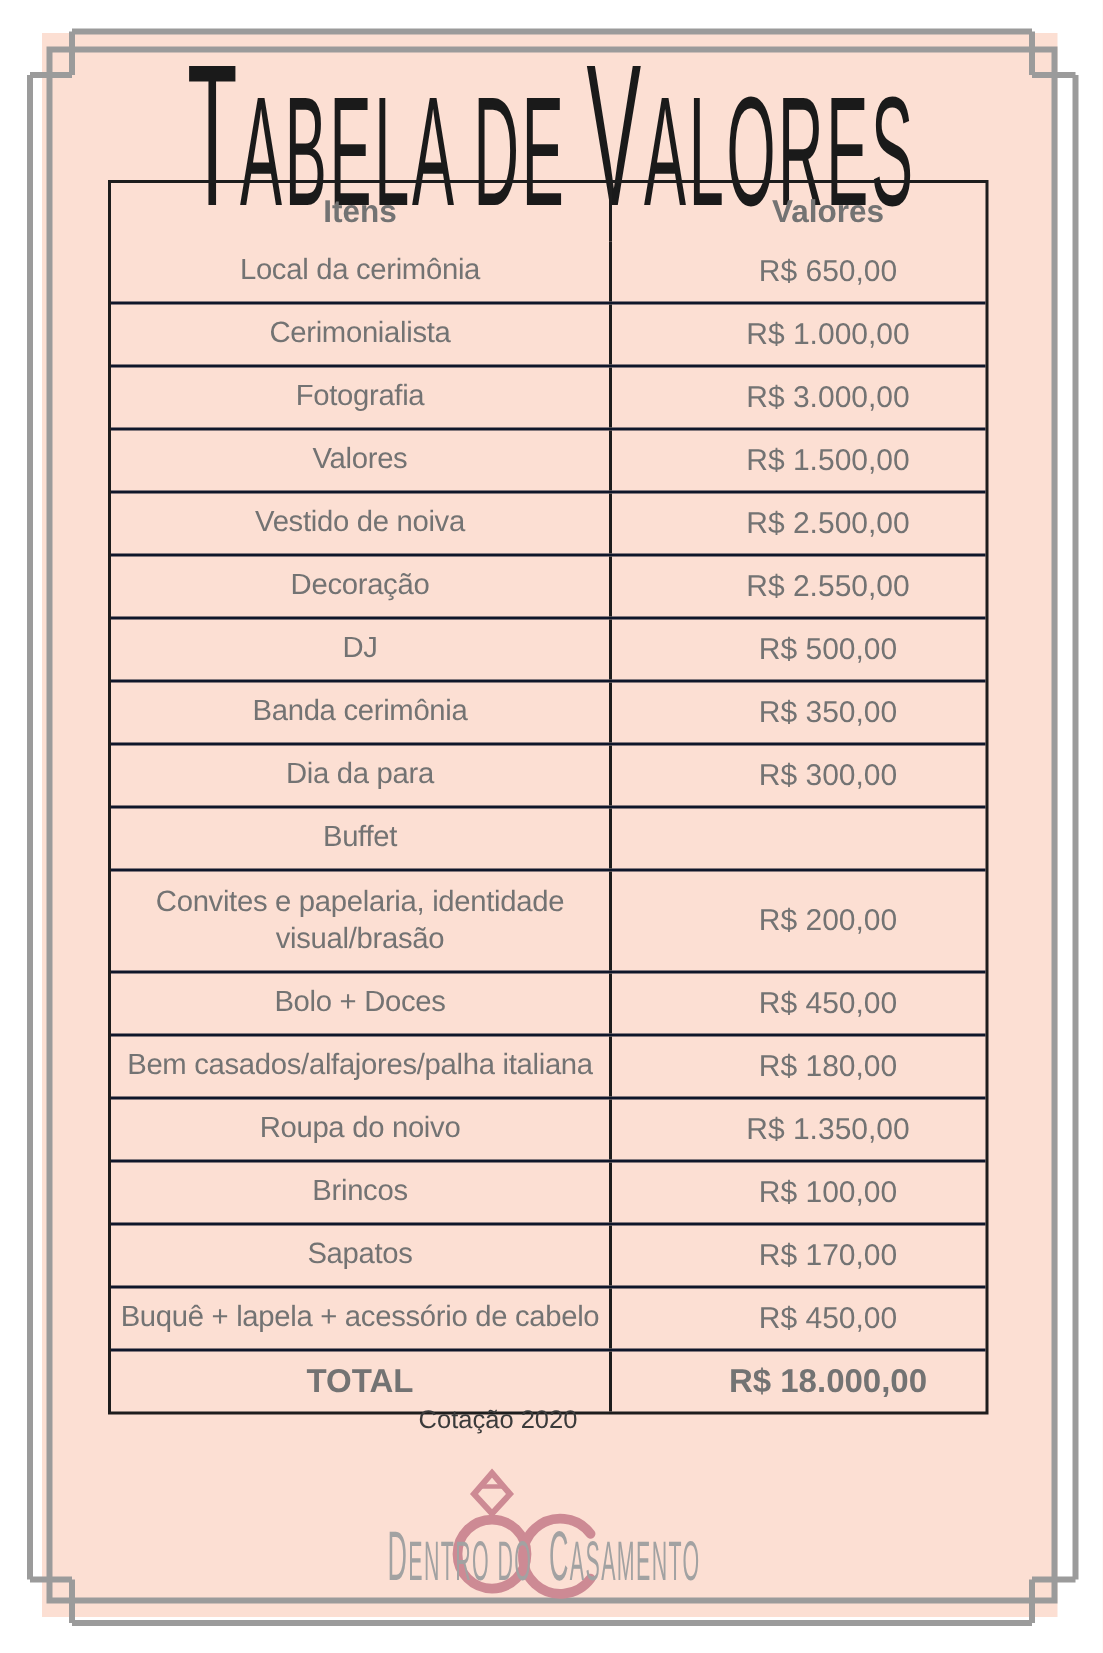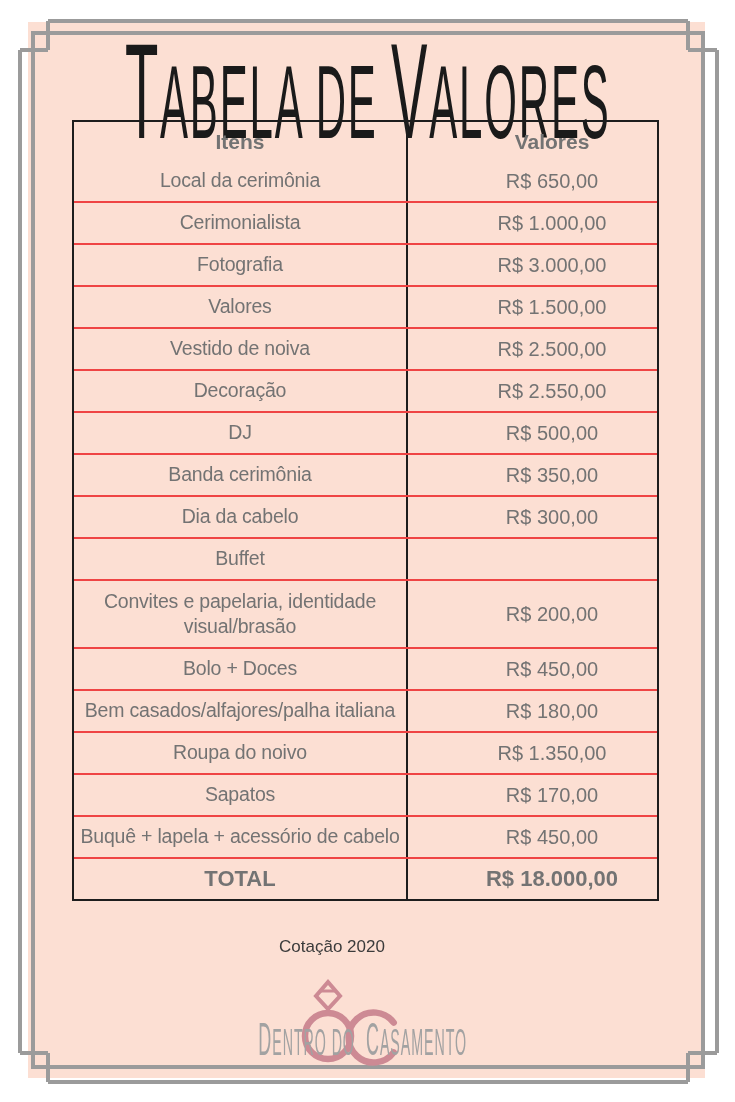--- a/index.html
+++ b/index.html
@@ -24,21 +24,21 @@
     transform:scale(0.60,1.48);transform-origin:center center;
   }
   .amatic .cap{font-size:1.30em;}
 
   
   .vtable{
     position:absolute;left:72px;top:120px;width:583px;
     border:2px solid #1d1d1d;background:transparent;color:#737373;
   }
   .trow{display:grid;grid-template-columns:334px 1fr;}
-  .trow + .trow{border-top:2px solid #ef4444;}
+  .trow + .trow{border-top:2px solid #0f172a;}
   .cell{
     display:flex;align-items:center;justify-content:center;text-align:center;
     min-height:38px;padding:1px 2px;font-size:19.5px;letter-spacing:-0.2px;
     line-height:1.3;
   }
   .cell.item{border-right:2px solid #1d1d1d;}
   .cell.value{font-size:20px;letter-spacing:0;padding-left:41px;}
   .trow.thead .cell{font-weight:bold;font-size:21px;letter-spacing:0;min-height:37px;}
   .trow.total .cell{font-weight:bold;font-size:22px;letter-spacing:0;min-height:38px;}
   .trow.tall .cell{min-height:64px;}
@@ -120,41 +120,45 @@
         </div>
         <div class="trow">
           <div class="cell item">DJ</div>
           <div class="cell value">R$ 500,00</div>
         </div>
         <div class="trow">
           <div class="cell item">Banda cerimônia</div>
           <div class="cell value">R$ 350,00</div>
         </div>
         <div class="trow">
-          <div class="cell item">Dia da cabelo</div>
+          <div class="cell item">Dia da para</div>
           <div class="cell value">R$ 300,00</div>
         </div>
         <div class="trow">
           <div class="cell item">Buffet</div>
         </div>
         <div class="trow tall">
           <div class="cell item">Convites e papelaria, identidade visual/brasão</div>
           <div class="cell value">R$ 200,00</div>
         </div>
         <div class="trow">
           <div class="cell item">Bolo + Doces</div>
           <div class="cell value">R$ 450,00</div>
         </div>
         <div class="trow">
           <div class="cell item">Bem casados/alfajores/palha italiana</div>
           <div class="cell value">R$ 180,00</div>
         </div>
         <div class="trow">
           <div class="cell item">Roupa do noivo</div>
           <div class="cell value">R$ 1.350,00</div>
+        </div>
+        <div class="trow">
+          <div class="cell item">Brincos</div>
+          <div class="cell value">R$ 100,00</div>
         </div>
         <div class="trow">
           <div class="cell item">Sapatos</div>
           <div class="cell value">R$ 170,00</div>
         </div>
         <div class="trow">
           <div class="cell item">Buquê + lapela + acessório de cabelo</div>
           <div class="cell value">R$ 450,00</div>
         </div>
         <div class="trow total">

